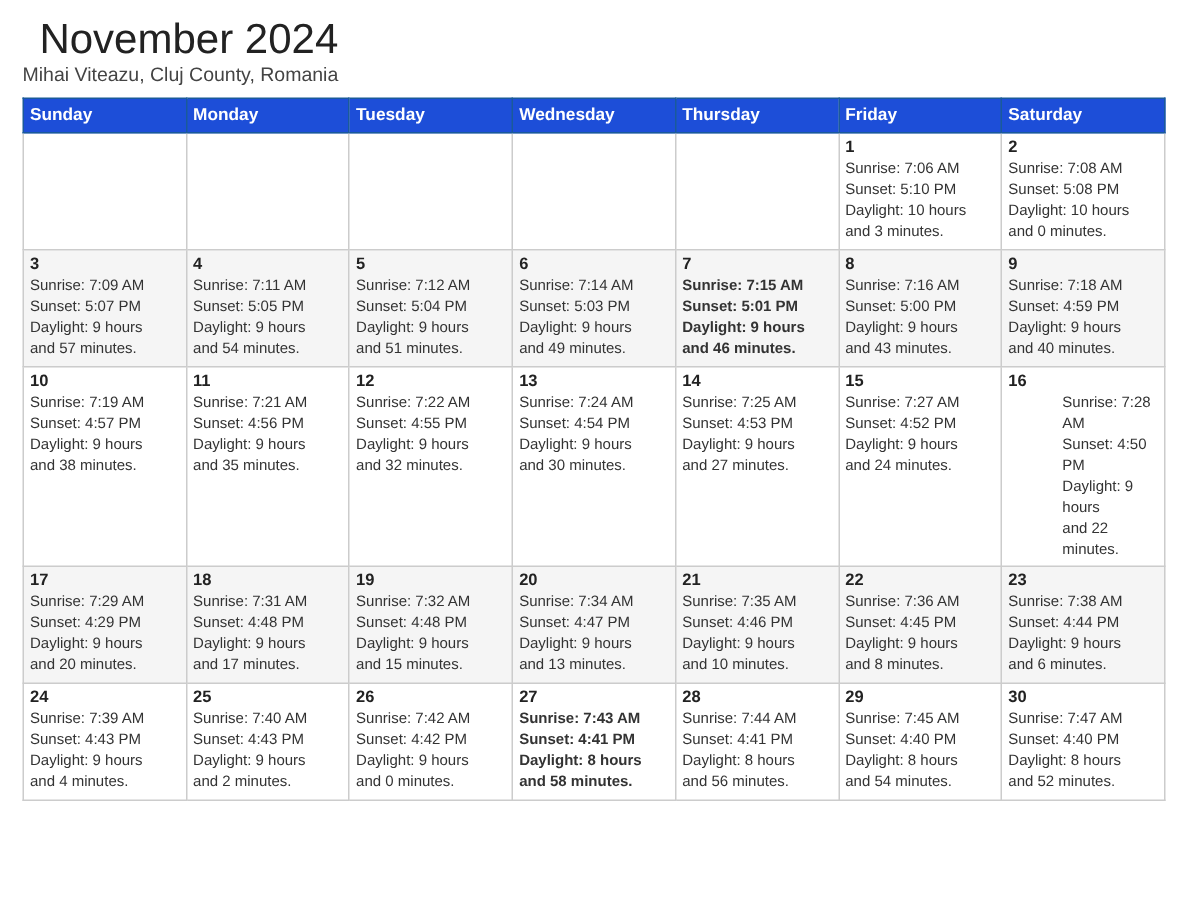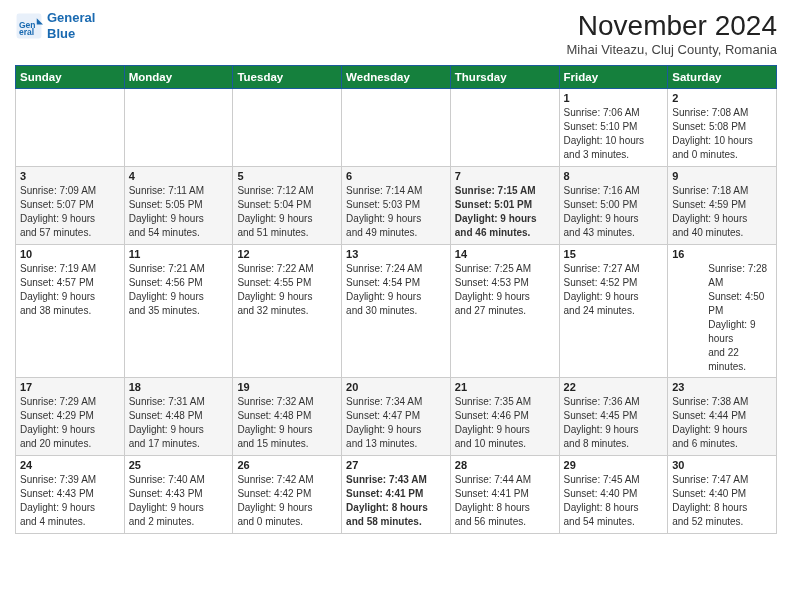--- a/index.html
+++ b/index.html
@@ -76,21 +76,21 @@
       background: #fff;
     }
     .calendar tr:nth-child(even) td {
       background: #f5f5f5;
     }
     .calendar tr:nth-child(odd) td {
       background: #fff;
     }
     
     .calendar thead tr th {
-      background: #15803d;
+      background: #1d4ed8;
     }
     .day-num {
       font-size: 11px;
       font-weight: bold;
       color: #222;
       display: block;
       margin-bottom: 2px;
     }
     .day-info {
       font-size: 10px;
@@ -102,32 +102,20 @@
     }
     
     .row-even td { background: #f0f0f0; }
     .row-odd td { background: #ffffff; }
   </style>
 </head>
 <body>
 
 <div class="page">
   <div class="header">
-    <div class="logo">
-      <svg class="logo-icon" viewBox="0 0 36 36">
-        <rect x="2" y="2" width="32" height="32" rx="3" fill="#e8f0fa"></rect>
-        <text x="5" y="20" font-size="11" font-weight="bold" fill="#1a6ab1">Gen</text>
-        <text x="5" y="30" font-size="11" font-weight="bold" fill="#1a6ab1">eral</text>
-        <polygon points="28,8 36,16 28,16" fill="#1a6ab1"></polygon>
-      </svg>
-      <div class="logo-text">
-        <div><span>General</span></div>
-        <div style="color:#1a6ab1;">Blue</div>
-      </div>
-    </div>
     <div class="title-block">
       <div class="month-title">November 2024</div>
       <div class="location">Mihai Viteazu, Cluj County, Romania</div>
     </div>
   </div>
 
   <table class="calendar">
     <thead>
       <tr>
         <th>Sunday</th>

